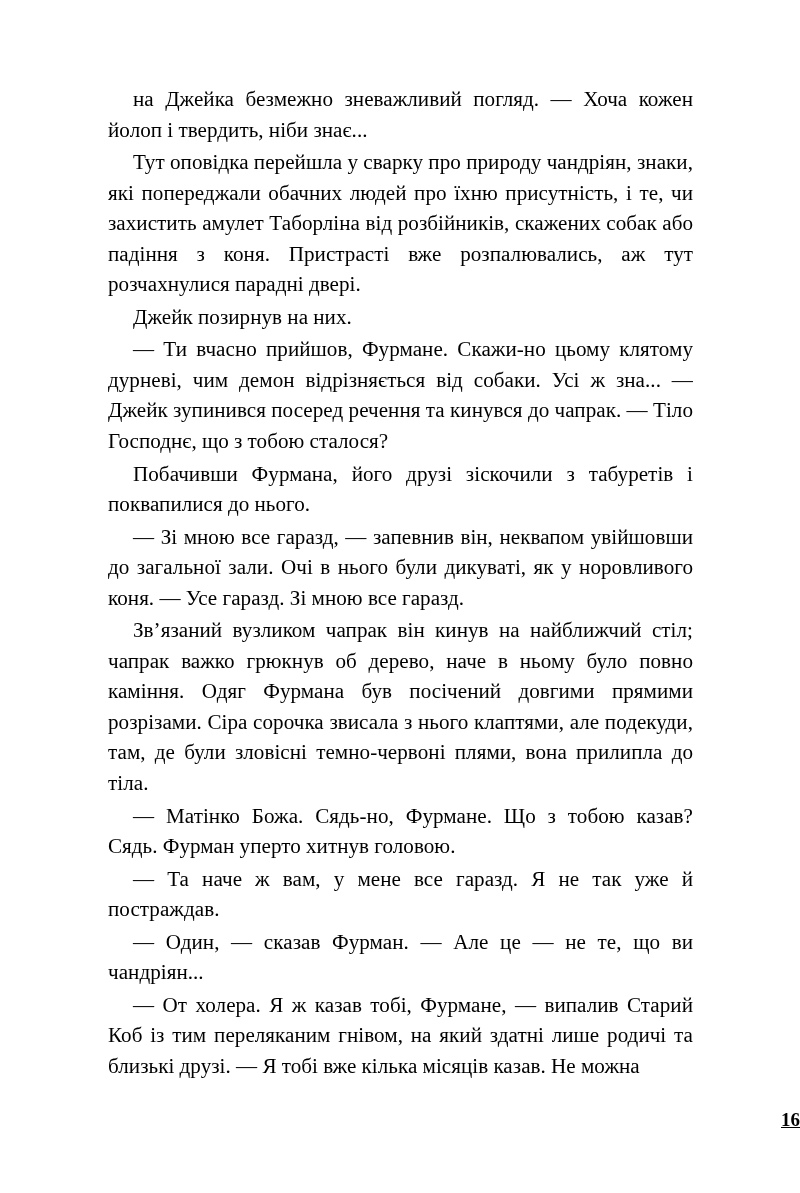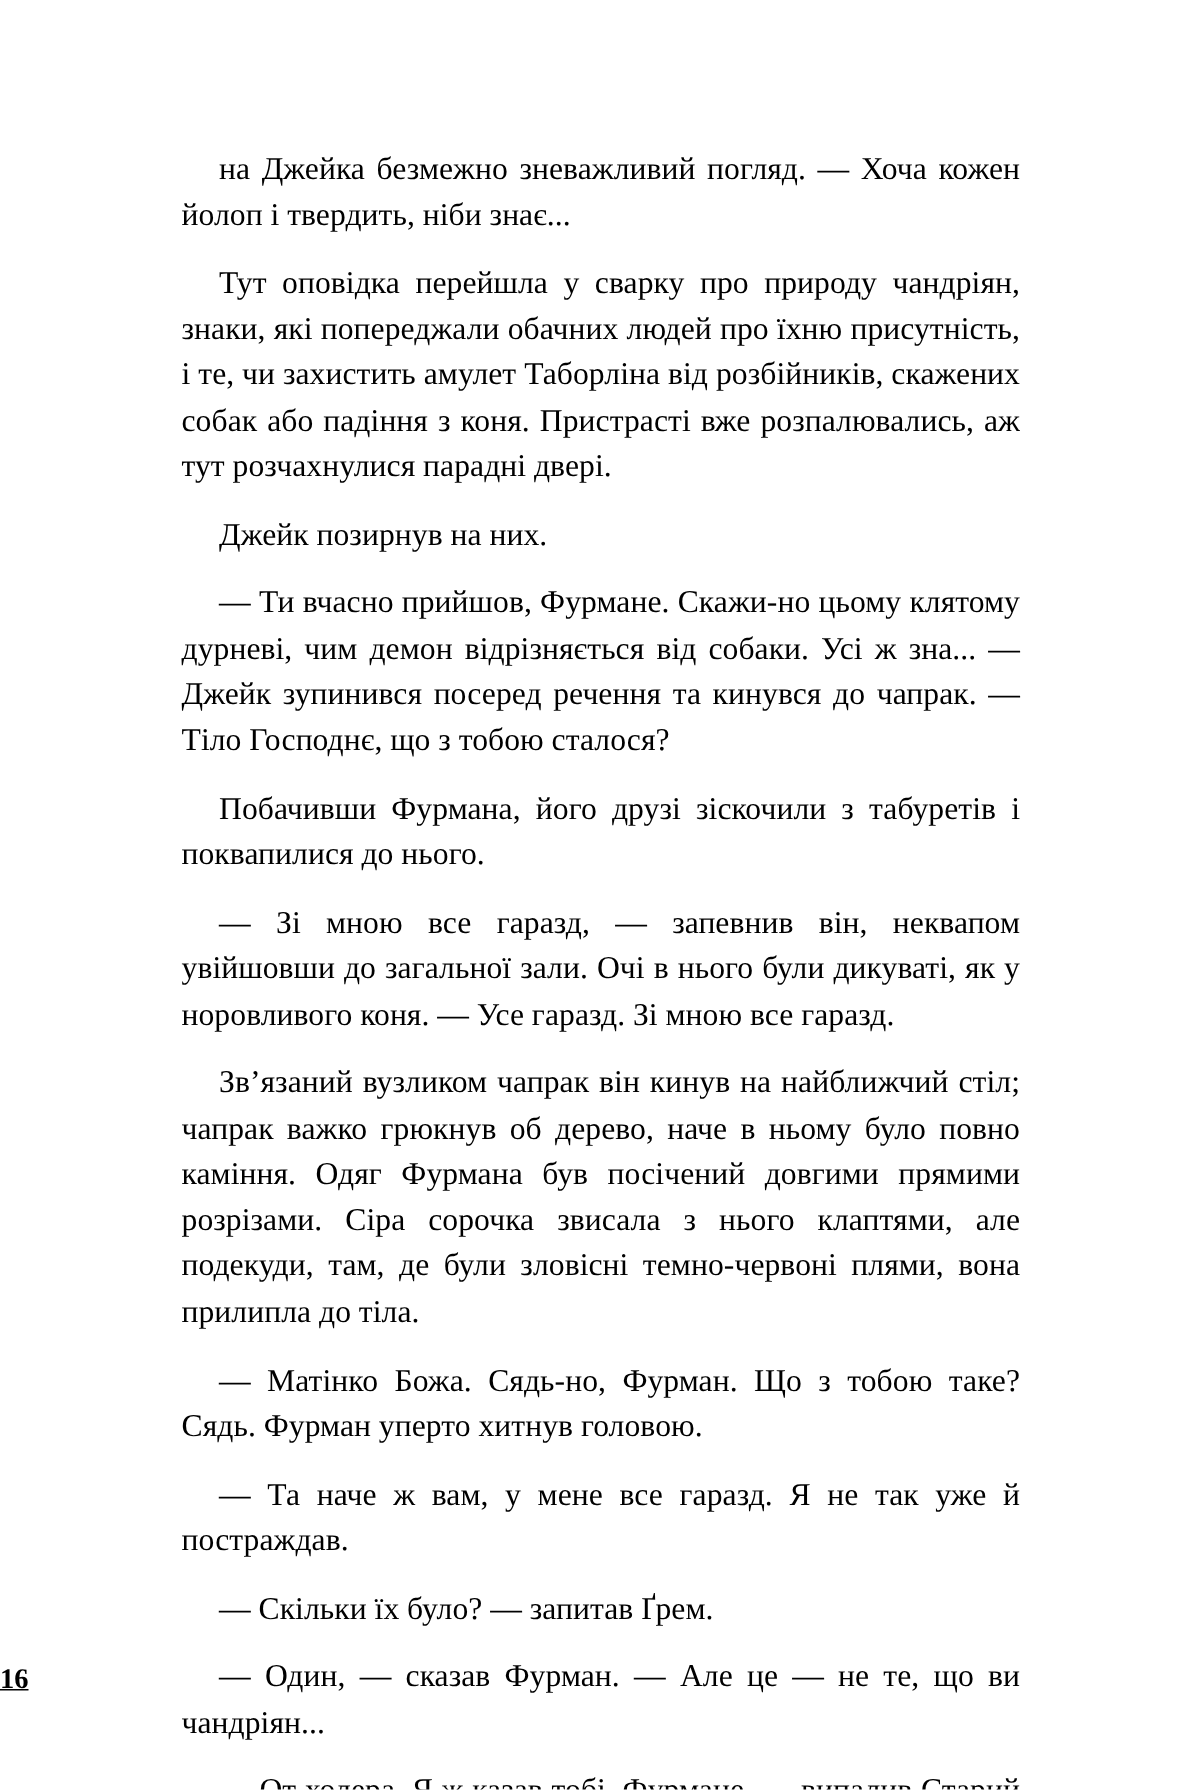--- a/index.html
+++ b/index.html
@@ -28,21 +28,21 @@
   }
 
   #text-block {
     position: absolute;
     left: 106px;
     top: 82px;
     width: 589px;
   }
 
   p.para {
-    margin: 15px;
+    margin: 2px;
     padding: 0;
     font-size: 21.1px;
     line-height: 30.55px;
     text-align: justify;
     text-justify: inter-word;
     text-indent: 25px;
     hyphens: manual;
     word-spacing: -0.1px;
     letter-spacing: 0.04px;
   }
@@ -50,21 +50,21 @@
   
   p.para:last-of-type {
     text-align: justify;
   }
 
   #page-number {
     position: absolute;
     left: 0;
     top: 1108px;
     width: 800px;
-    text-align: left;
+    text-align: right;
     font-size: 19px;
     font-weight: bold;
     line-height: 24px;
     font-family: "Liberation Serif", "DejaVu Serif", serif;
     text-decoration: underline;
   }
 </style>
 </head>
 <body>
 
@@ -81,25 +81,24 @@
     <p class="para">— Ти вчасно прийшов, Фурмане. Скажи-но цьому клятому дурневі, чим демон відрізняється від собаки. Усі ж зна... — Джейк зупинився посеред речення та кинувся до чапрак. — Тіло Господнє, що з тобою сталося?</p>
 
 
     <p class="para">Побачивши Фурмана, його друзі зіскочили з табуретів і поквапилися до нього.</p>
 
     <p class="para">— Зі мною все гаразд, — запевнив він, неквапом увійшовши до загальної зали. Очі в нього були дикуваті, як у норовливого коня. — Усе гаразд. Зі мною все гаразд.</p>
 
     <p class="para">Зв’язаний вузликом чапрак він кинув на найближчий стіл; чапрак важко грюкнув об дерево, наче в ньому було повно каміння. Одяг Фурмана був посічений довгими прямими розрізами. Сіра сорочка звисала з нього клаптями, але подекуди, там, де були зловісні темно-червоні плями, вона прилипла до тіла.</p>
 
 
-    <p class="para">— Матінко Божа. Сядь-но, Фурман. Що з тобою таке? Сядь. Фурман уперто хитнув головою.</p>
+    <p class="para">— Матінко Божа. Сядь-но, Фурмане. Що з тобою казав? Сядь. Фурман уперто хитнув головою.</p>
 
     <p class="para">— Та наче ж вам, у мене все гаразд. Я не так уже й постраждав.</p>
 
-    <p class="para">— Скільки їх було? — запитав Ґрем.</p>
 
     <p class="para">— Один, — сказав Фурман. — Але це — не те, що ви чандріян...</p>
 
     <p class="para">— От холера. Я ж казав тобі, Фурмане, — випалив Старий Коб із тим переляканим гнівом, на який здатні лише родичі та близькі друзі. — Я тобі вже кілька місяців казав. Не можна</p>
 
   </div>
 
   <div id="page-number">16</div>
 
 </div>

